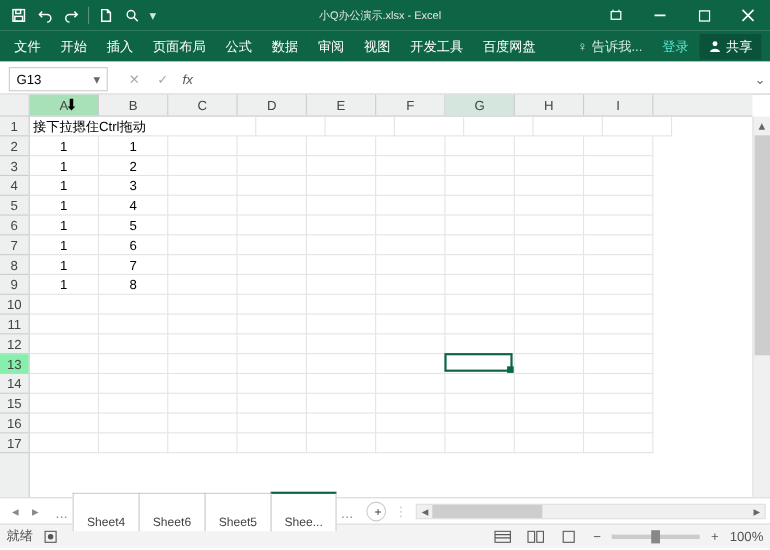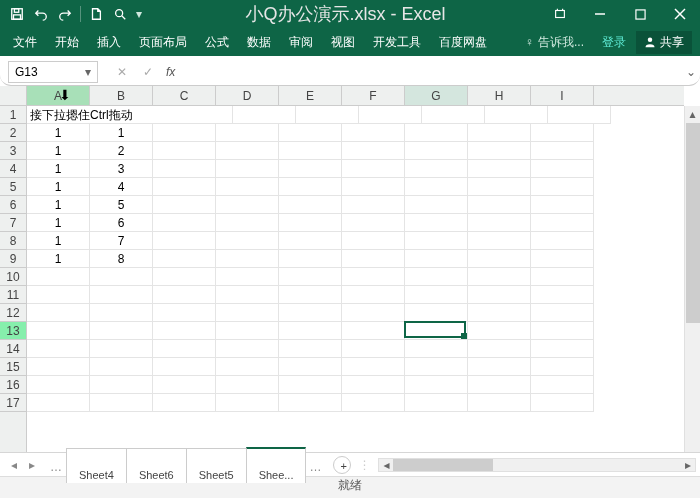--- a/index.html
+++ b/index.html
@@ -2,33 +2,33 @@
 <html><head>
 <meta charset="utf-8">
 <style>
 * { margin: 0; padding: 0; box-sizing: border-box; font-family: "Microsoft YaHei", Arial, sans-serif; font-size: 12px; }
 body { background: #fff; width: 700px; height: 500px; overflow: hidden; user-select: none; }
 
 .title-bar { height: 28px; background: #0e6546; display: flex; align-items: center; color: #fff; }
 .qat { display: flex; gap: 2px; padding: 0 6px; align-items: center; }
 .qat-btn { width: 22px; height: 22px; display: flex; align-items: center; justify-content: center; cursor: pointer; color: #fff; }
 .qat-sep { width: 1px; height: 16px; background: rgba(255,255,255,0.3); margin: 0 2px; }
-.title-text { flex: 1; text-align: center; color: #e6e6e6; font-size: 18px; }
+.title-text { flex: 1; text-align: center; color: #e6e6e6; font-size: 10px; }
 .win-ctrls { display: flex; }
 .win-btn { width: 40px; height: 28px; display: flex; align-items: center; justify-content: center; cursor: pointer; color: #fff; }
 
 .ribbon-tabs { height: 28px; background: #0e6546; display: flex; align-items: stretch; padding: 0 4px; }
 .rtab { padding: 0 9px; display: flex; align-items: center; color: #fff; cursor: pointer; font-size: 12px; }
 .rtab.file { background: transparent; text-align: center; }
 .ribbon-right { margin-left: auto; display: flex; align-items: center; gap: 2px; padding-right: 4px; }
 .tell-me { color: #cfe8de; padding: 0 8px; display: flex; align-items: center; gap: 4px; }
 .login { color: #5eead4; padding: 0 8px; cursor: pointer; }
 .share-btn { background: #0a5239; color: #fff; padding: 3px 8px; display: flex; align-items: center; gap: 4px; cursor: pointer; }
 
-.formula-row { height: 30px; display: flex; align-items: center; border-bottom: 1px solid #ccc; background: #fff; padding-top: 3px; border-radius: 11px; }
+.formula-row { height: 30px; display: flex; align-items: center; border-bottom: 1px solid #ccc; background: #fff; padding-top: 3px; }
 .name-box { width: 90px; height: 22px; border: 1px solid #ccc; margin-left: 8px; display: flex; align-items: center; padding: 0 6px; position: relative; }
 .name-box input { border: none; outline: none; width: 60px; font-size: 12px; }
 .name-dd { margin-left: auto; color: #666; cursor: pointer; }
 .fx-ctrls { display: flex; align-items: center; gap: 2px; margin-left: 12px; }
 .fx-btn { width: 24px; height: 22px; display: flex; align-items: center; justify-content: center; color: #aaa; cursor: pointer; }
 .fx-label { font-style: italic; color: #555; margin-left: 4px; }
 .formula-input { flex: 1; height: 22px; border: none; outline: none; margin-left: 8px; }
 .formula-expand { width: 18px; color: #666; cursor: pointer; text-align: center; }
 
 .grid-wrap { display: flex; height: 366px; position: relative; }
@@ -59,21 +59,21 @@
 .stab { padding: 20px 12px 2px; border: 1px solid #ccc; border-bottom: none; background: #fff; margin-right: -1px; color: #444; cursor: pointer; font-size: 11px; }
 .stab.active { border-top: 2px solid #0e6546; background: #fff; position: relative; z-index: 1; }
 .stab.add { padding: 3px 6px; border-radius: 50%; border: 1px solid #ccc; width: 18px; height: 18px; line-height: 12px; text-align: center; margin-left: 8px; }
 .stab-more { padding: 4px 4px 0; color: #888; cursor: pointer; }
 .sheet-sep { margin: 0 8px; color: #ccc; }
 .hscroll { flex: 1; height: 14px; background: #f0f0f0; margin-right: 4px; display: flex; align-items: center; border: 1px solid #e0e0e0; }
 .hscroll-btn { width: 14px; text-align: center; color: #666; cursor: pointer; }
 .hscroll-track { flex: 1; position: relative; height: 12px; }
 .hscroll-thumb { position: absolute; left: 0; width: 100px; height: 12px; background: #cdcdcd; cursor: pointer; }
 
-.status-bar { height: 22px; background: #f3f3f3; border-top: 1px solid #ddd; display: flex; align-items: center; padding: 0 6px; gap: 10px; color: #555; font-size: 11px; flex-direction: column; }
+.status-bar { height: 22px; background: #f3f3f3; border-top: 1px solid #ddd; display: flex; align-items: center; padding: 0 6px; gap: 10px; color: #555; font-size: 11px; }
 .status-right { margin-left: auto; display: flex; align-items: center; gap: 6px; }
 .view-btn { padding: 2px 4px; cursor: pointer; color: #555; }
 .zoom-slider { width: 80px; height: 4px; background: #ccc; position: relative; cursor: pointer; }
 .zoom-slider-thumb { width: 8px; height: 12px; background: #888; position: absolute; left: 36px; top: -4px; }
 .zoom-btn { cursor: pointer; padding: 0 4px; color: #555; }
 
 svg { display: block; }
 </style>
 </head>
 <body>

